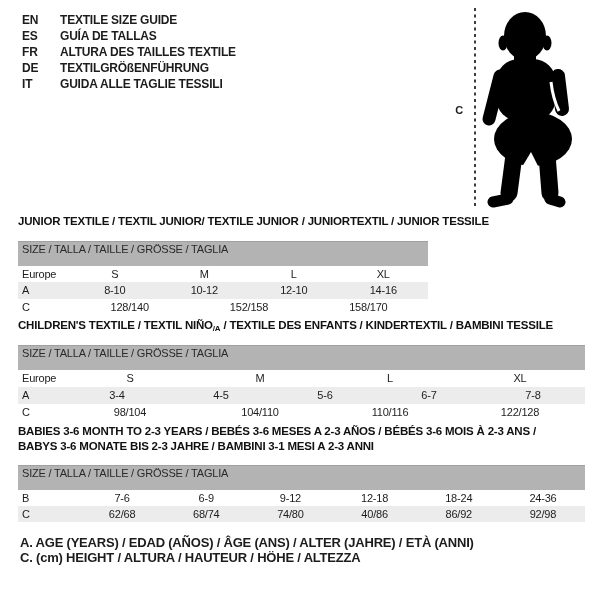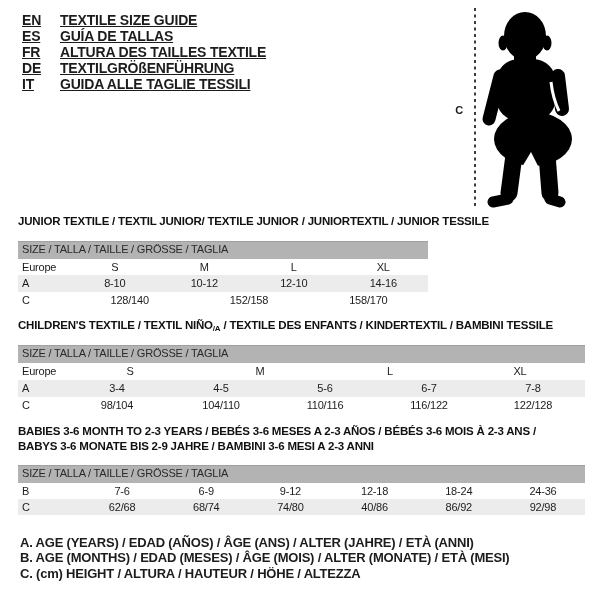--- a/index.html
+++ b/index.html
@@ -2,33 +2,33 @@
 <html><head>
 <meta charset="utf-8">
 <style>
   html,body{margin:0;padding:0;background:#fff;}
   .canvas{
     position:relative;width:600px;height:600px;background:#ffffff;overflow:hidden;
     font-family:"Liberation Sans",sans-serif;color:#1c1c1c;letter-spacing:-0.2px;
   }
   
   .lang-block{position:absolute;left:22px;top:12px;}
-  .lang-row{display:flex;height:16px;line-height:16px;font-weight:bold;font-size:14px;text-decoration:underline;}
+  .lang-row{display:flex;height:16px;line-height:16px;font-weight:bold;font-size:12px;}
   .lang-code{width:38px;}
   
   .figure{position:absolute;left:450px;top:6px;width:135px;height:210px;}
   .cmark{position:absolute;left:452px;top:103px;width:14px;text-align:center;
          font-size:11px;font-weight:bold;line-height:14px;}
   
   .tbl-title{position:absolute;left:18px;font-size:11.5px;font-weight:bold;color:#111;
              line-height:15px;white-space:nowrap;}
   .sub{font-size:8px;vertical-align:-2px;}
   
   .tbl{position:absolute;left:18px;}
-  .bar{background:#b3b3b3;height:18px;line-height:15px;font-size:11px;color:#2a2a2a;
+  .bar{background:#b3b3b3;height:25px;line-height:15px;font-size:11px;color:#2a2a2a;
        padding-left:4px;box-sizing:border-box;border-top:1px solid #a0a0a0;}
   .trow{display:flex;font-size:11px;}
   .trow.shaded{background:#ececec;}
   .lab{padding-left:4px;box-sizing:border-box;}
   .cell{flex:1;text-align:center;}
   .t1 .lab{width:52px;}
   .t2 .lab{width:47px;}
   .t3 .lab{width:62px;}
   .h16{height:16px;line-height:16px;}
   .h17{height:17px;line-height:17px;}
@@ -132,28 +132,27 @@
       <span class="cell">4-5</span>
       <span class="cell">5-6</span>
       <span class="cell">6-7</span>
       <span class="cell">7-8</span>
     </div>
     <div class="trow h17">
       <span class="lab">C</span>
       <span class="cell">98/104</span>
       <span class="cell">104/110</span>
       <span class="cell">110/116</span>
-      <span class="cell">116/122</span>
       <span class="cell">122/128</span>
     </div>
   </div>
 
   <div class="tbl-title" style="top:424px;">
     <div>BABIES 3-6 MONTH TO 2-3 YEARS / BEBÉS 3-6 MESES A 2-3 AÑOS / BÉBÉS 3-6 MOIS À 2-3 ANS /</div>
-    <div>BABYS 3-6 MONATE BIS 2-9 JAHRE / BAMBINI 3-6 MESI A 2-3 ANNI</div>
+    <div>BABYS 3-6 MONATE BIS 2-3 JAHRE / BAMBINI 3-1 MESI A 2-3 ANNI</div>
   </div>
   <div class="tbl t3" style="top:465px;width:567px;">
     <div class="bar">SIZE / TALLA / TAILLE / GRÖSSE / TAGLIA</div>
     <div class="trow h16">
       <span class="lab">B</span>
       <span class="cell">7-6</span>
       <span class="cell">6-9</span>
       <span class="cell">9-12</span>
       <span class="cell">12-18</span>
       <span class="cell">18-24</span>
@@ -165,17 +164,16 @@
       <span class="cell">68/74</span>
       <span class="cell">74/80</span>
       <span class="cell">40/86</span>
       <span class="cell">86/92</span>
       <span class="cell">92/98</span>
     </div>
   </div>
 
   <div class="footnotes">
     <div class="fnote">A. AGE (YEARS) / EDAD (AÑOS) / ÂGE (ANS) / ALTER (JAHRE) / ETÀ (ANNI)</div>
-    <div class="fnote">B. AGE (MONTHS) / EDAD (MESES) / ÂGE (MOIS) / ALTER (MONATE) / ETÀ (MESI)</div>
     <div class="fnote">C. (cm) HEIGHT / ALTURA / HAUTEUR / HÖHE / ALTEZZA</div>
   </div>
 
 </div>
 
 </body></html>

